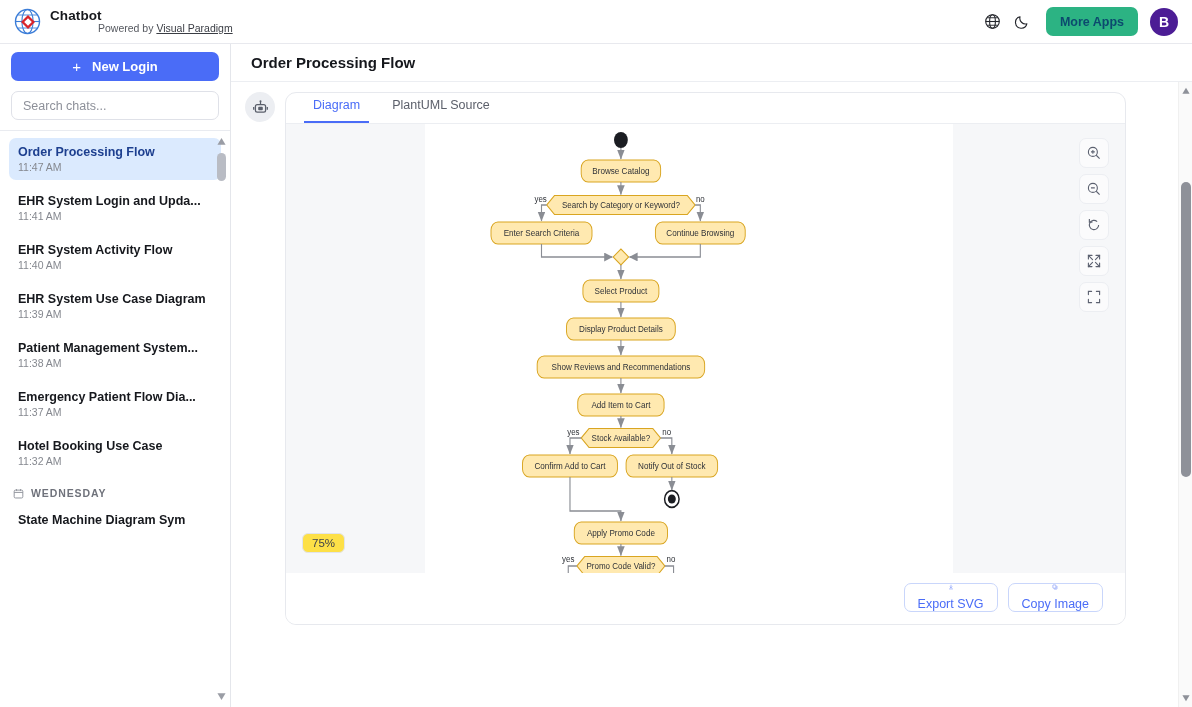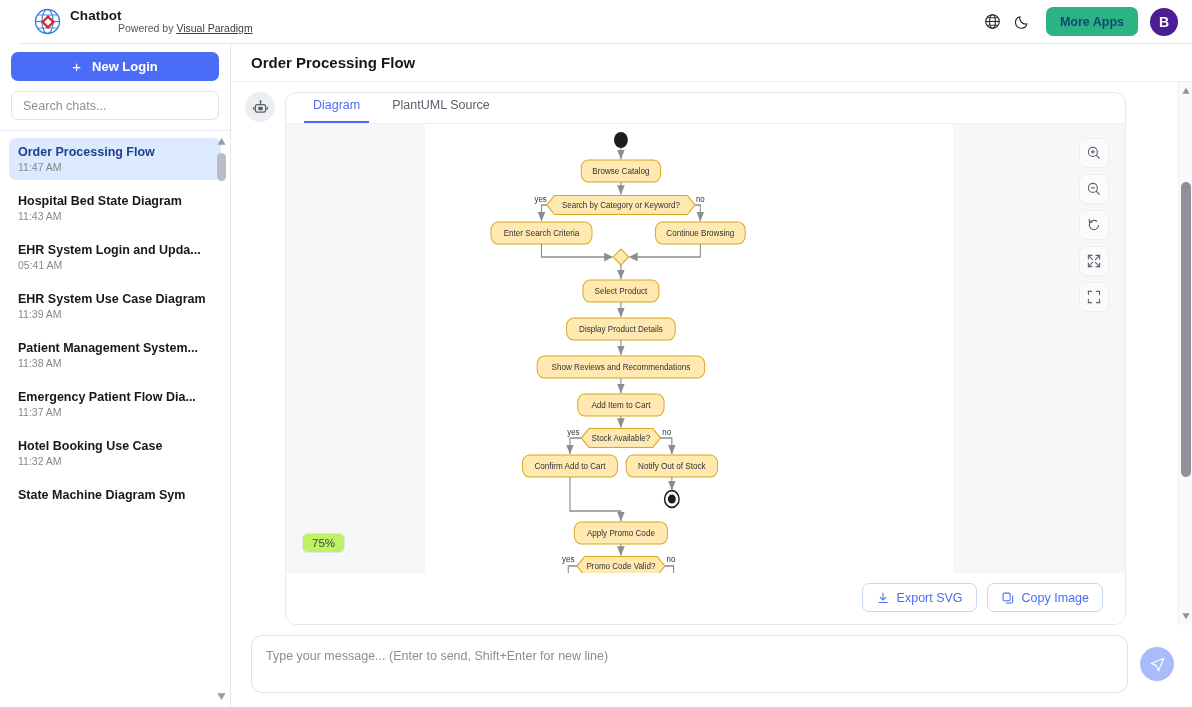--- a/index.html
+++ b/index.html
@@ -7,21 +7,21 @@
     width:1192px; height:707px;
     font-family:"Liberation Sans", sans-serif;
     background:#ffffff; overflow:hidden;
   }
   .app { width:1192px; height:707px; display:flex; flex-direction:column; position:relative; }
 
   
   .topbar {
     height:44px; flex:0 0 44px; background:#ffffff;
     border-bottom:1px solid #e8e9ee;
-    display:flex; align-items:center; padding:0 14px;margin-left:20px;
+    display:flex; align-items:center; padding:0 14px;
   }
   .brand { display:flex; align-items:center; gap:9px; }
   .brand-logo { width:27px; height:27px; position:relative; }
   .brand-text { line-height:1.12; }
   .brand-title { font-size:13.5px; font-weight:bold; color:#16181d; letter-spacing:.1px;}
   .brand-sub { font-size:10.5px; color:#55585f;padding-left:48px; }
   .brand-sub a { color:#3a3d44; text-decoration:underline; }
   .topbar-spacer { flex:1 1 auto; }
   .icon-btn-top {
     width:30px; height:30px; border-radius:7px; background:transparent;
@@ -113,33 +113,33 @@
     cursor:pointer; border-bottom:2px solid transparent; line-height:24px;
   }
   .tab.active { color:#4a6cf7; border-bottom-color:#4a6cf7; font-weight:normal; }
 
   .diagram-pane { position:relative; height:449px; background:#f6f7f9; overflow:hidden; }
   .diagram-white {
     position:absolute; left:139px; top:0; width:528px; height:100%; background:#ffffff;
   }
   .canvas { position:absolute; left:0; top:0; width:100%; height:100%; }
   .zoom-badge {
-    position:absolute; left:16px; bottom:20px; background:#bef264; border:1px solid #e2e4ea;
+    position:absolute; left:16px; bottom:20px; background:#fde047; border:1px solid #e2e4ea;
     border-radius:6px; font-size:11.5px; color:#3e414a; padding:3px 9px; z-index:5;
   }
   .tool-col { position:absolute; right:16px; top:14px; display:flex; flex-direction:column; gap:6px; z-index:5;}
   .tool-btn {
     width:30px; height:30px; border-radius:7px; background:#fbfbfc; border:1px solid #eceef2;
     display:flex; align-items:center; justify-content:center; cursor:pointer; color:#5c6170;
   }
 
   .bubble-actions { display:flex; gap:10px; justify-content:flex-end; padding:10px 22px 12px 22px; background:#fff;}
   .act-btn {
     height:29px; border:1px solid #c9d6fb; border-radius:7px; background:#fff; color:#4a6cf7;
-    font-size:12.5px; display:flex; align-items:center; gap:7px; padding:0 13px; cursor:pointer;
+    font-size:12.5px; display:flex; align-items:center; gap:7px; padding:0 13px; cursor:pointer;flex-direction:column;
   }
 
   
   .main-sbar { position:absolute; right:0; top:0; bottom:0; width:14px; background:#fafafa; border-left:1px solid #f0f0f0;}
   .main-sbar .arr { position:absolute; left:3px; width:8px; height:8px; }
   .main-sbar .arr.up { top:5px; }
   .main-sbar .arr.down { bottom:5px; }
   .main-sbar .thumb { position:absolute; left:2px; top:100px; width:10px; height:295px; background:#8e9199; border-radius:5px;}
 
   
@@ -213,42 +213,51 @@
         </div>
       </div>
 
       <div class="sb-list">
         <div class="sb-scroll" id="sb-scroll">
             <div class="chat-item active">
               <div class="chat-name">Order Processing Flow</div>
               <div class="chat-time">11:47 AM</div>
             </div>
             <div class="chat-item">
-              <div class="chat-name">Hospital Bed State Diagram</div>
-              <div class="chat-time">11:43 AM</div>
-            </div>
-            <div class="chat-item">
               <div class="chat-name">EHR System Login and Upda...</div>
-              <div class="chat-time">05:41 AM</div>
+              <div class="chat-time">11:41 AM</div>
+            </div>
+            <div class="chat-item">
+              <div class="chat-name">EHR System Activity Flow</div>
+              <div class="chat-time">11:40 AM</div>
             </div>
             <div class="chat-item">
               <div class="chat-name">EHR System Use Case Diagram</div>
               <div class="chat-time">11:39 AM</div>
             </div>
             <div class="chat-item">
               <div class="chat-name">Patient Management System...</div>
               <div class="chat-time">11:38 AM</div>
             </div>
             <div class="chat-item">
               <div class="chat-name">Emergency Patient Flow Dia...</div>
               <div class="chat-time">11:37 AM</div>
             </div>
             <div class="chat-item">
               <div class="chat-name">Hotel Booking Use Case</div>
               <div class="chat-time">11:32 AM</div>
+            </div>
+            <div class="day-label">
+              <svg width="11" height="11" viewBox="0 0 14 14">
+                <rect x="1.5" y="2.7" width="11" height="10" rx="1.6" fill="none" stroke="#8d9099" stroke-width="1.2"></rect>
+                <line x1="1.5" y1="5.6" x2="12.5" y2="5.6" stroke="#8d9099" stroke-width="1.2"></line>
+                <line x1="4.4" y1="1.4" x2="4.4" y2="3.6" stroke="#8d9099" stroke-width="1.2"></line>
+                <line x1="9.6" y1="1.4" x2="9.6" y2="3.6" stroke="#8d9099" stroke-width="1.2"></line>
+              </svg>
+              <span>WEDNESDAY</span>
             </div>
             <div class="chat-item">
               <div class="chat-name">State Machine Diagram Sym</div>
             </div>
           </div>
         <div class="sb-sbar">
           <svg class="up" viewBox="0 0 10 10">
               <polygon points="5,1 9.5,8.5 0.5,8.5" fill="#9a9da5"></polygon>
             </svg>
           <div class="thumb"></div>
@@ -426,23 +435,15 @@
           <svg class="arr up" viewBox="0 0 10 10">
               <polygon points="5,1 9.5,8.5 0.5,8.5" fill="#8e9199"></polygon>
             </svg>
           <div class="thumb"></div>
           <svg class="arr down" viewBox="0 0 10 10">
               <polygon points="5,9 0.5,1.5 9.5,1.5" fill="#8e9199"></polygon>
             </svg>
         </div>
       </div>
 
-      <div class="composer">
-        <textarea class="composer-box" placeholder="Type your message... (Enter to send, Shift+Enter for new line)" style=""></textarea>
-        <div class="send-btn">
-          <svg width="17" height="17" viewBox="0 0 20 20">
-            <path d="M17.5 2.6 2.6 8.9l6.1 2.4 2.4 6.1z" fill="none" stroke="currentColor" stroke-width="1.4" stroke-linejoin="round"></path>
-          </svg>
-        </div>
-      </div>
     </div>
   </div>
 </div>
 
 </body></html>

